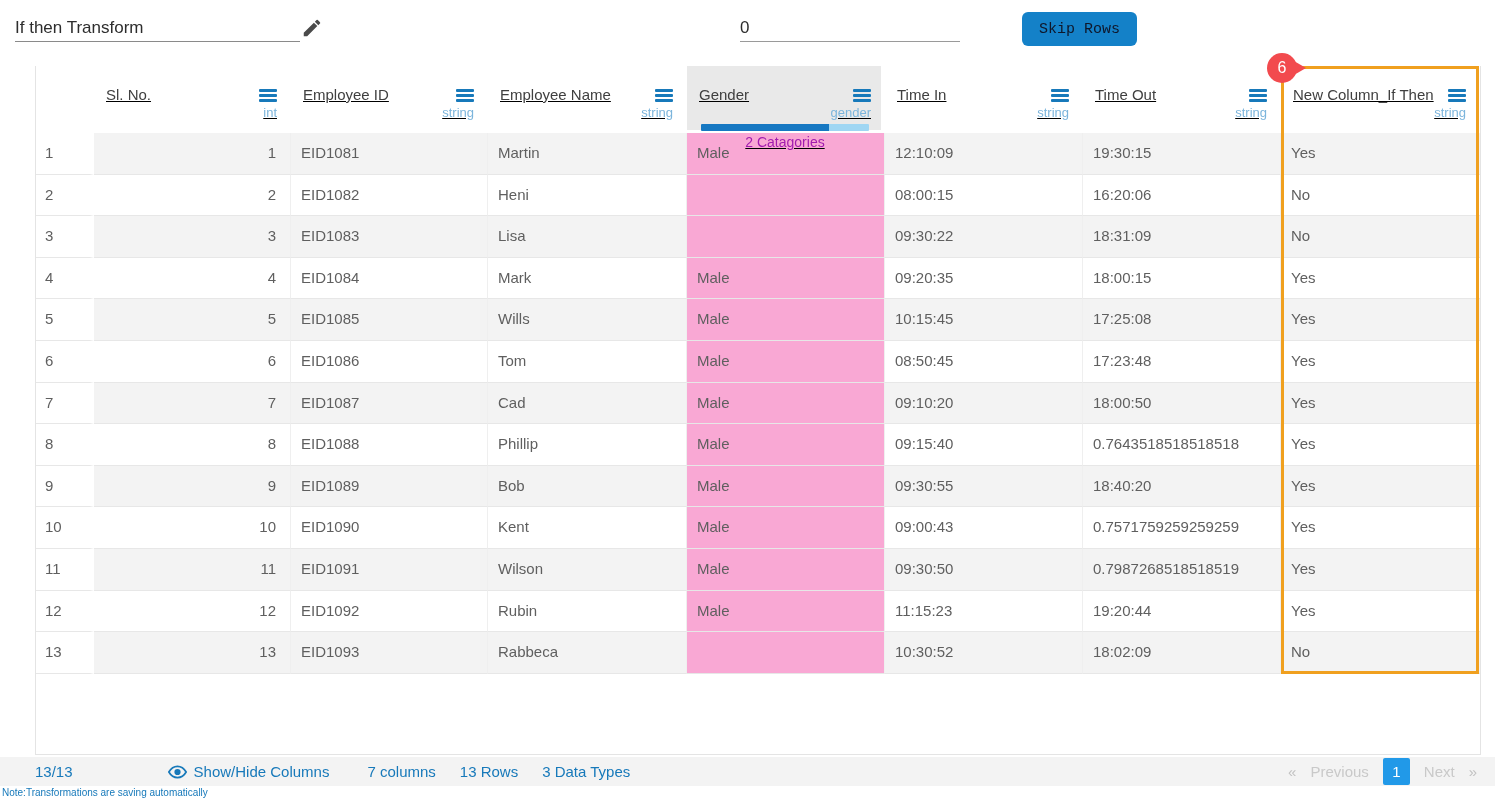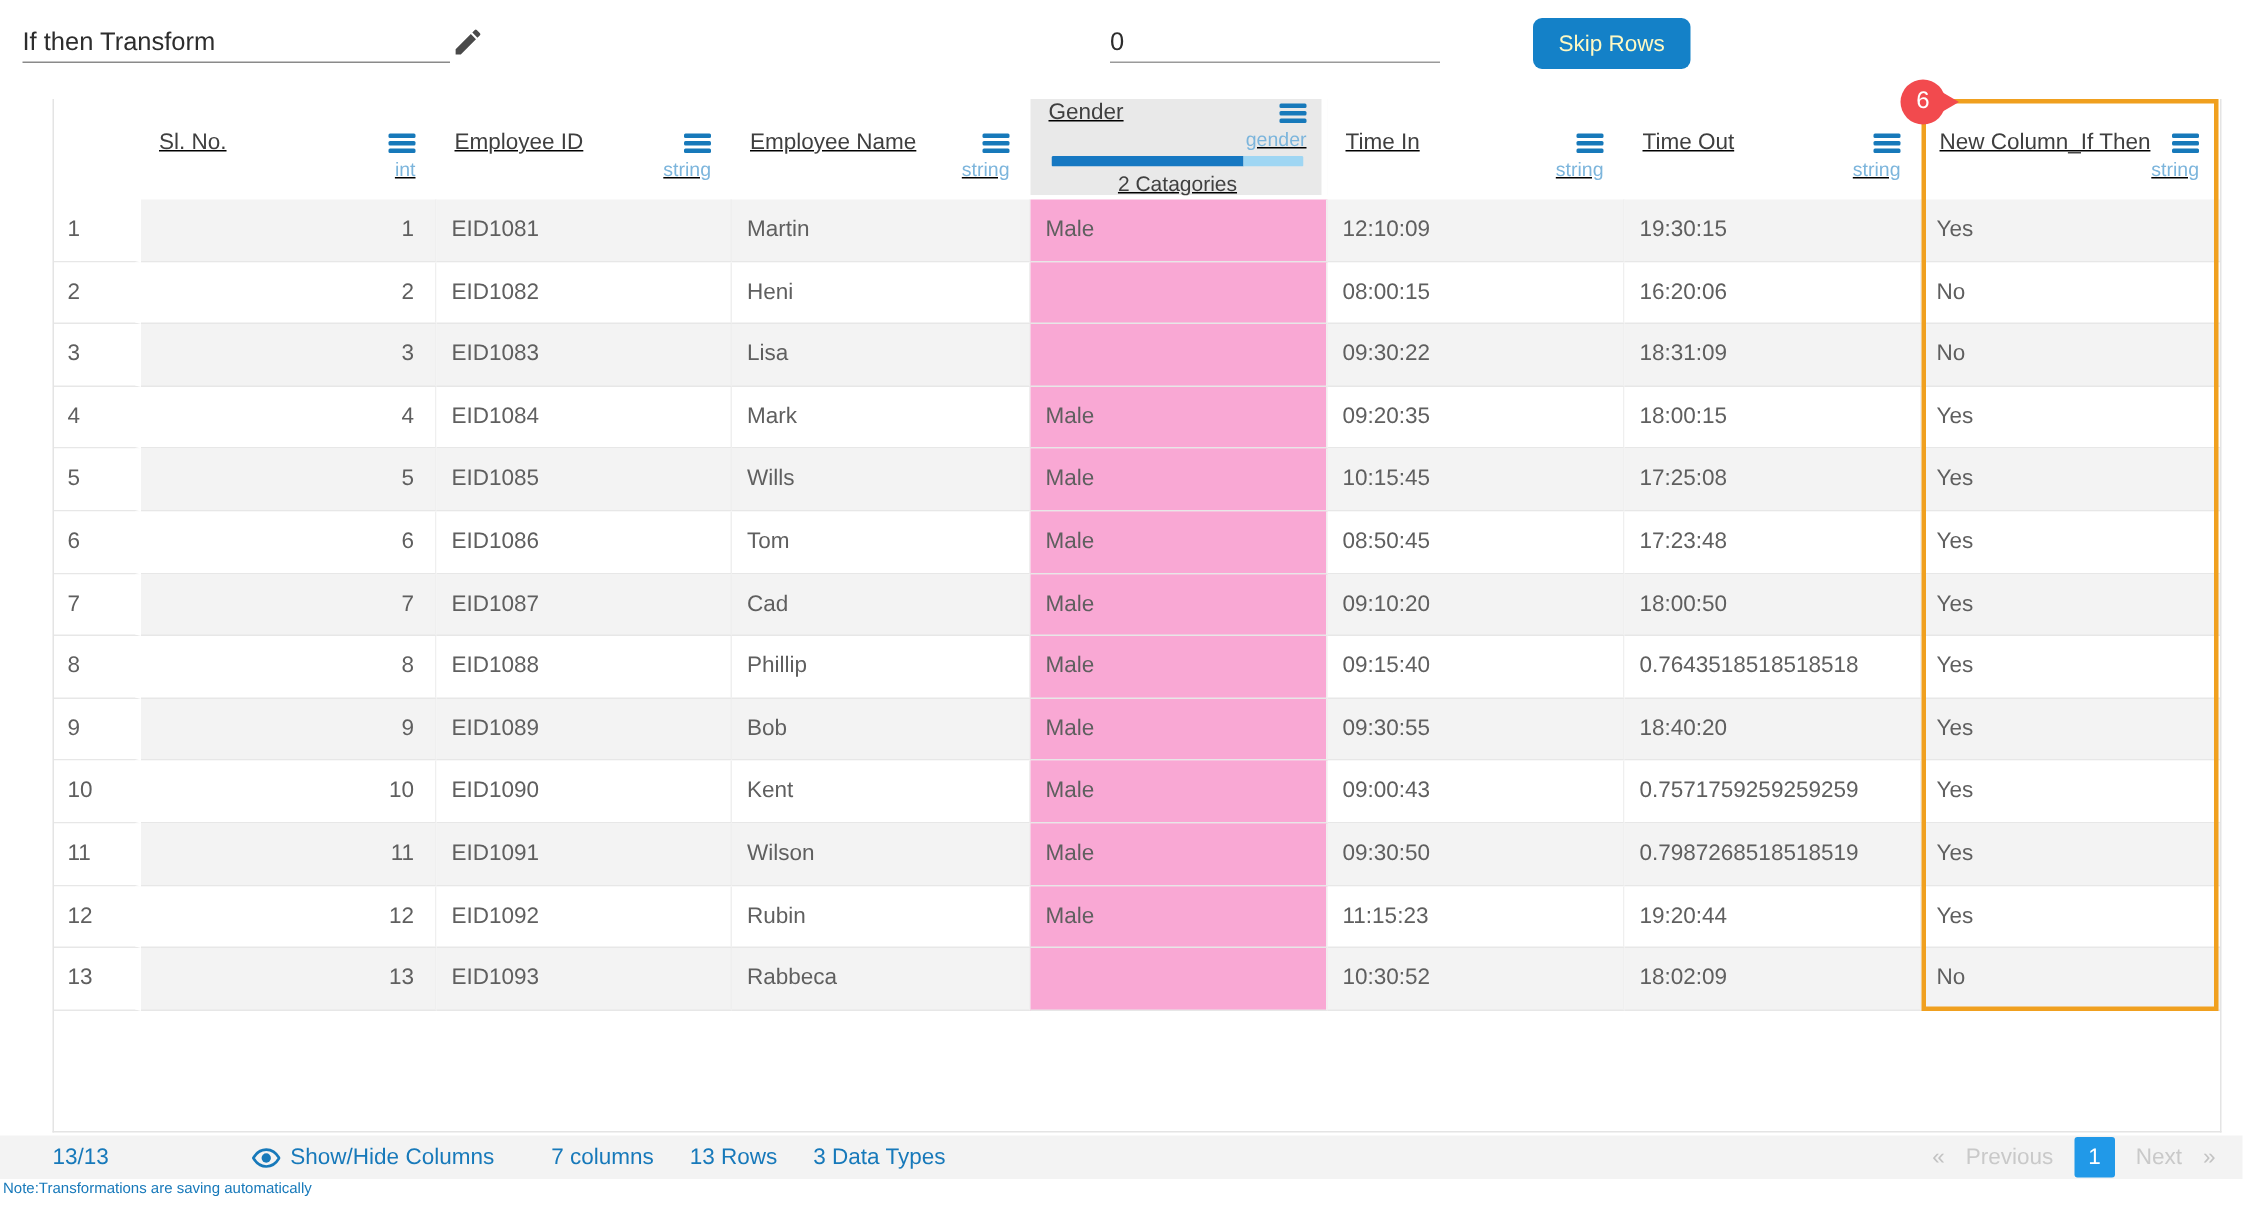--- a/index.html
+++ b/index.html
@@ -9,43 +9,43 @@
   
   .topbar { position: relative; width: 100%; height: 66px; }
   .name-input { position: absolute; left: 15px; top: 14px; width: 285px; height: 28px;
     border: none; border-bottom: 1px solid #8a8a8a; font-size: 17px; color: #2d2d2d;
     font-family: inherit; background: transparent; outline: none; }
   .pencil { position: absolute; left: 301px; top: 17px; width: 22px; height: 22px; cursor: pointer; }
   .skip-input { position: absolute; left: 740px; top: 14px; width: 220px; height: 28px;
     border: none; border-bottom: 1px solid #9a9a9a; font-size: 17px; color: #2d2d2d;
     font-family: inherit; background: transparent; outline: none; }
   .skip-btn { position: absolute; left: 1022px; top: 12px; height: 34px; padding: 0 17px;
-    background: #1481c8; color: #fef9c3; border: none; border-radius: 6px; font-size: 15px;
-    font-family: Liberation Sans, sans-serif; cursor: pointer; }
+    background: #1481c8; color: #0f172a; border: none; border-radius: 6px; font-size: 15px;
+    font-family: Liberation Mono, monospace; cursor: pointer; }
 
   
   .table-wrap { position: absolute; left: 35px; top: 66px; width: 1446px; height: 689px;
     border: 1px solid #e4e4e4; border-top: none; background: #fff; }
   .grid-row { display: grid; grid-template-columns: 58px 197px 197px 199px 198px 198px 198px 1fr; }
 
   
   .thead { height: 67px; text-decoration: underline; }
   .hcell { position: relative; height: 64px; background: #fff; border-right: 4px solid #fff;
     padding: 20px 10px 0 12px; cursor: pointer; }
   .hcell-idx { background: #fff; border-right: 4px solid #fff; padding: 0; }
   .htop { display: flex; align-items: flex-start; justify-content: space-between; }
   .htitle { font-size: 15px; color: #3f3f3f; white-space: nowrap; }
   .burger { width: 18px; padding-top: 3px; cursor: pointer; }
   .burger i { display: block; height: 3px; background: #1779ba; margin-bottom: 2px; border-radius: 1px; }
   .htype { display: block; text-align: right; font-size: 13px; color: #7cb5dc; margin-top: 1px; }
-  .hcell-gender { background: #e9e9e9; padding-top: 0; }
+  .hcell-gender { background: #e9e9e9; padding-top: 20px; }
   .gbar { display: flex; height: 7px; margin: 4px 2px 3px 2px; border-radius: 1px; overflow: hidden; }
   .gbar .seg1 { background: #1678c2; }
   .gbar .seg2 { background: #9fd6f3; }
-  .gcats { text-align: center; font-size: 14px; color: #404040; }
+  .gcats { text-align: center; font-size: 14px; color: #a21caf; }
 
   
   .trow { height: 41.6px; }
   .trow > div { font-size: 15px; color: #5f5f5f; line-height: 40.6px; white-space: nowrap;
     overflow: hidden; border-bottom: 1px solid #e7e7e7; border-right: 1px solid #efefef;
     padding: 0 10px; background: #fff; }
   .trow > .cell-idx { background: #fff; border-right: 4px solid #fff; padding-left: 9px; }
   .trow.stripe > div { background: #f3f3f3; }
   .trow.stripe > .cell-idx { background: #fff; }
   .trow > .c-slno { text-align: right; padding-right: 14px; }

